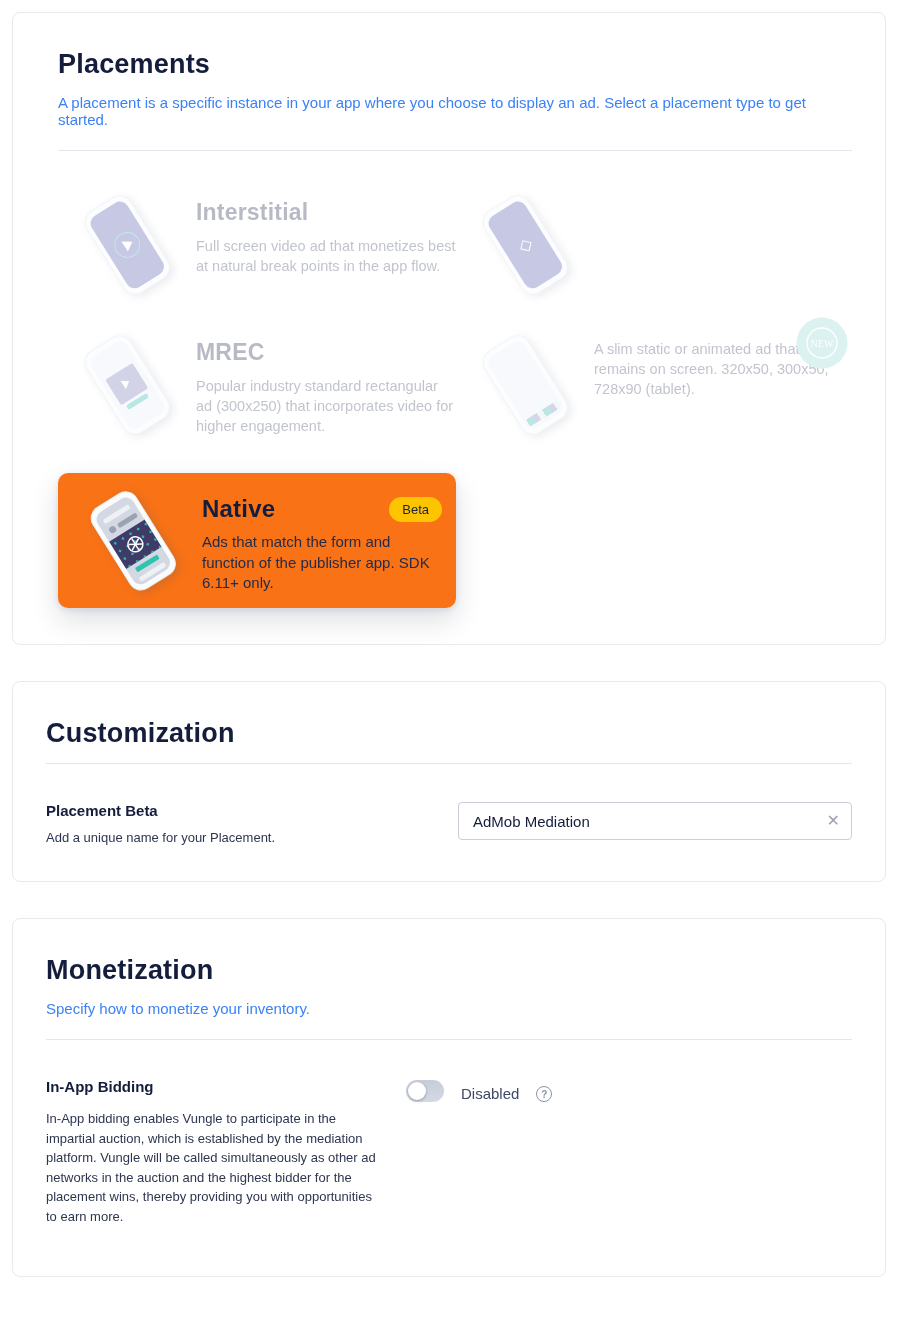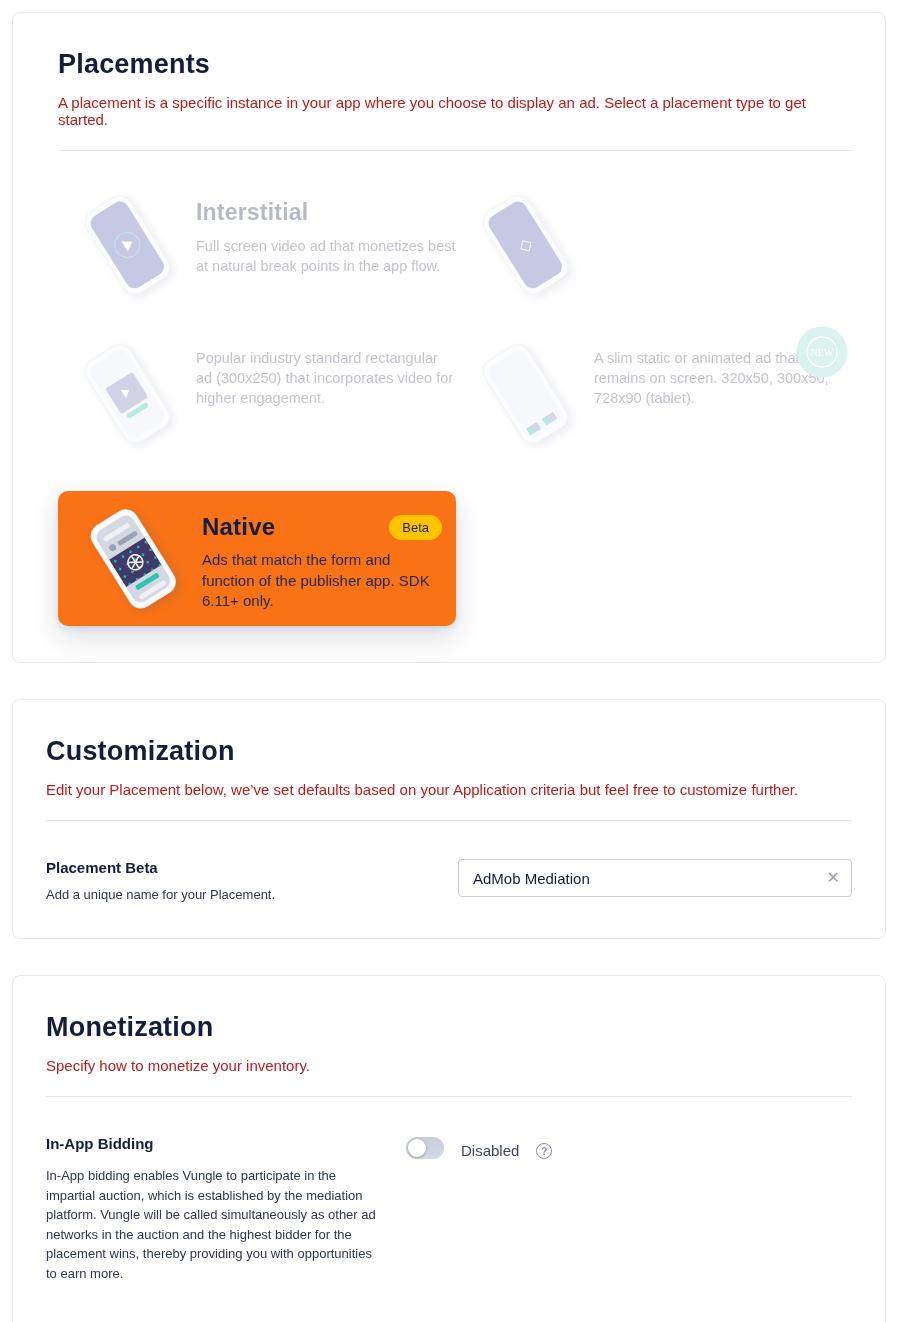--- a/index.html
+++ b/index.html
@@ -19,29 +19,29 @@
   .card-1 { margin-top: 12px; padding-left: 45px; }
   .card-2, .card-3 { margin-top: 36px; }
 
   .card-title {
     font-size: 27px;
     font-weight: 700;
     color: #141d3c;
     margin: 0 0 14px;
     letter-spacing: .2px;
   }
-  .card-desc { font-size: 15px; color: #b91c1c; margin: 0 0 22px; }
+  .card-desc { font-size: 15px; color: #3b82f6; margin: 0 0 22px; }
   .divider { border: none; border-top: 1px solid #e3e6ec; margin: 0; }
 
   
   .options-grid {
     display: grid;
     grid-template-columns: 1fr 1fr;
     padding-top: 40px;
-    row-gap: 9px;
+    row-gap: 0;
   }
   .option {
     display: flex;
     gap: 16px;
     min-height: 140px;
     position: relative;
     cursor: pointer;
   }
   .option.faded { opacity: .55; }
   .option-icon { width: 122px; flex: none; display: flex; justify-content: center; align-items: flex-start; padding-top: 4px; }
@@ -219,20 +219,21 @@
         <div class="phone">
             <div class="screen screen-light">
           <div class="mrec-ad">
                 <div class="mrec-play"></div>
                 <div class="mrec-bar"></div>
               </div>
         </div>
           </div>
       </div>
       <div class="option-body">
+        <h2 class="option-title">MREC</h2>
         <p class="option-desc">Popular industry standard rectangular ad (300x250) that incorporates video for higher engagement.</p>
       </div>
     </div>
 
     <div class="option faded">
       <div class="option-icon">
         <div class="phone">
             <div class="screen screen-light">
           <div class="banner-strip"></div>
         </div>
@@ -281,21 +282,20 @@
         <p class="option-desc">Ads that match the form and function of the publisher app. SDK 6.11+ only.</p>
       </div>
       <span class="badge-beta">Beta</span>
     </div>
 
   </div>
 </section>
 
 <section class="card card-2">
   <h1 class="card-title">Customization</h1>
-  <p class="card-desc">Edit your Placement below, we’ve set defaults based on your Application criteria but feel free to customize further.</p>
   <hr class="divider">
 
   <div class="field-row">
     <div class="field-left">
       <p class="field-label">Placement Beta</p>
       <p class="field-sub">Add a unique name for your Placement.</p>
     </div>
     <div class="text-input-wrap">
       <input class="text-input" type="text" value="AdMob Mediation" style="">
       <span class="clear-x">✕</span>

